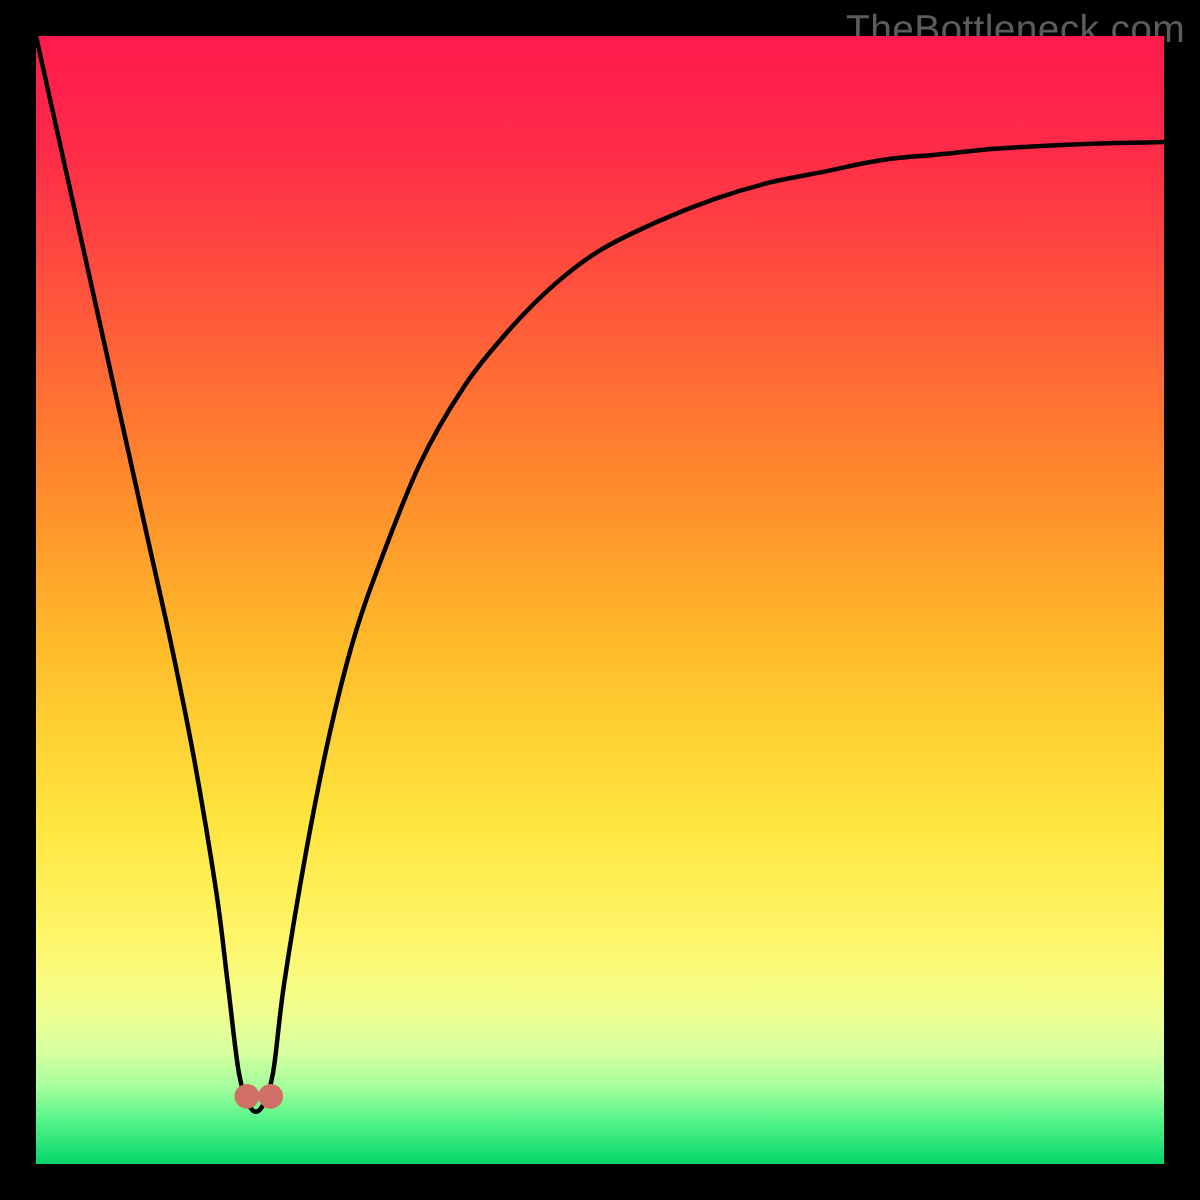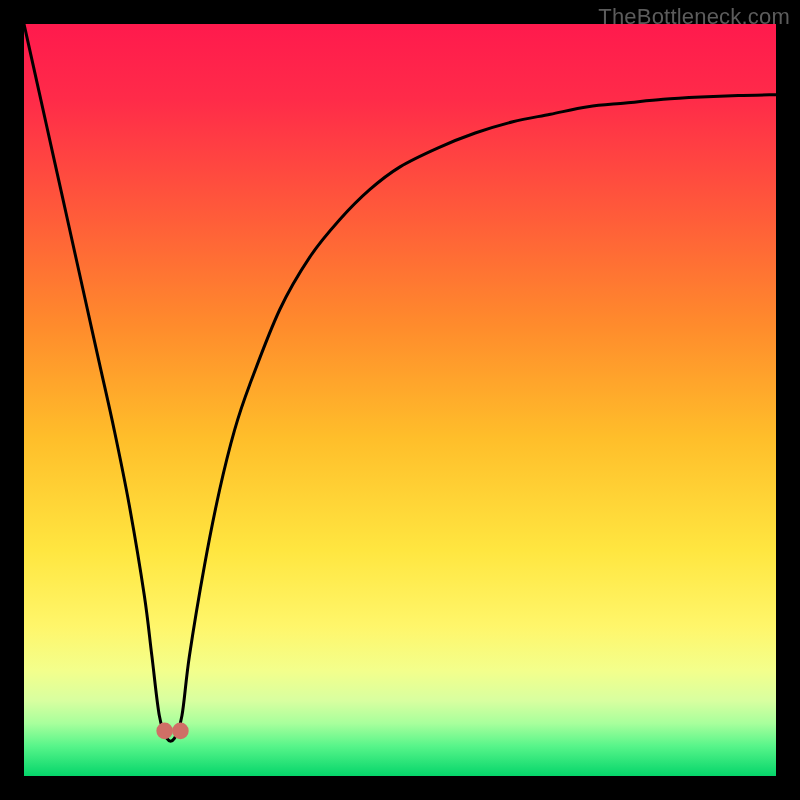--- a/index.html
+++ b/index.html
@@ -23,21 +23,21 @@
     top: 24px;
     left: 24px;
     width: 752px;
     height: 752px;
     overflow: hidden;
   }
   .watermark {
     position: absolute;
     top: 4px;
     right: 10px;
-    font-size: 22px;
+    font-size: 26px;
     font-weight: 500;
     color: #5c5c5c;
     letter-spacing: 0.2px;
     text-align: right;
   }
   svg { display: block; }
 </style>
 </head>
 <body>
 

